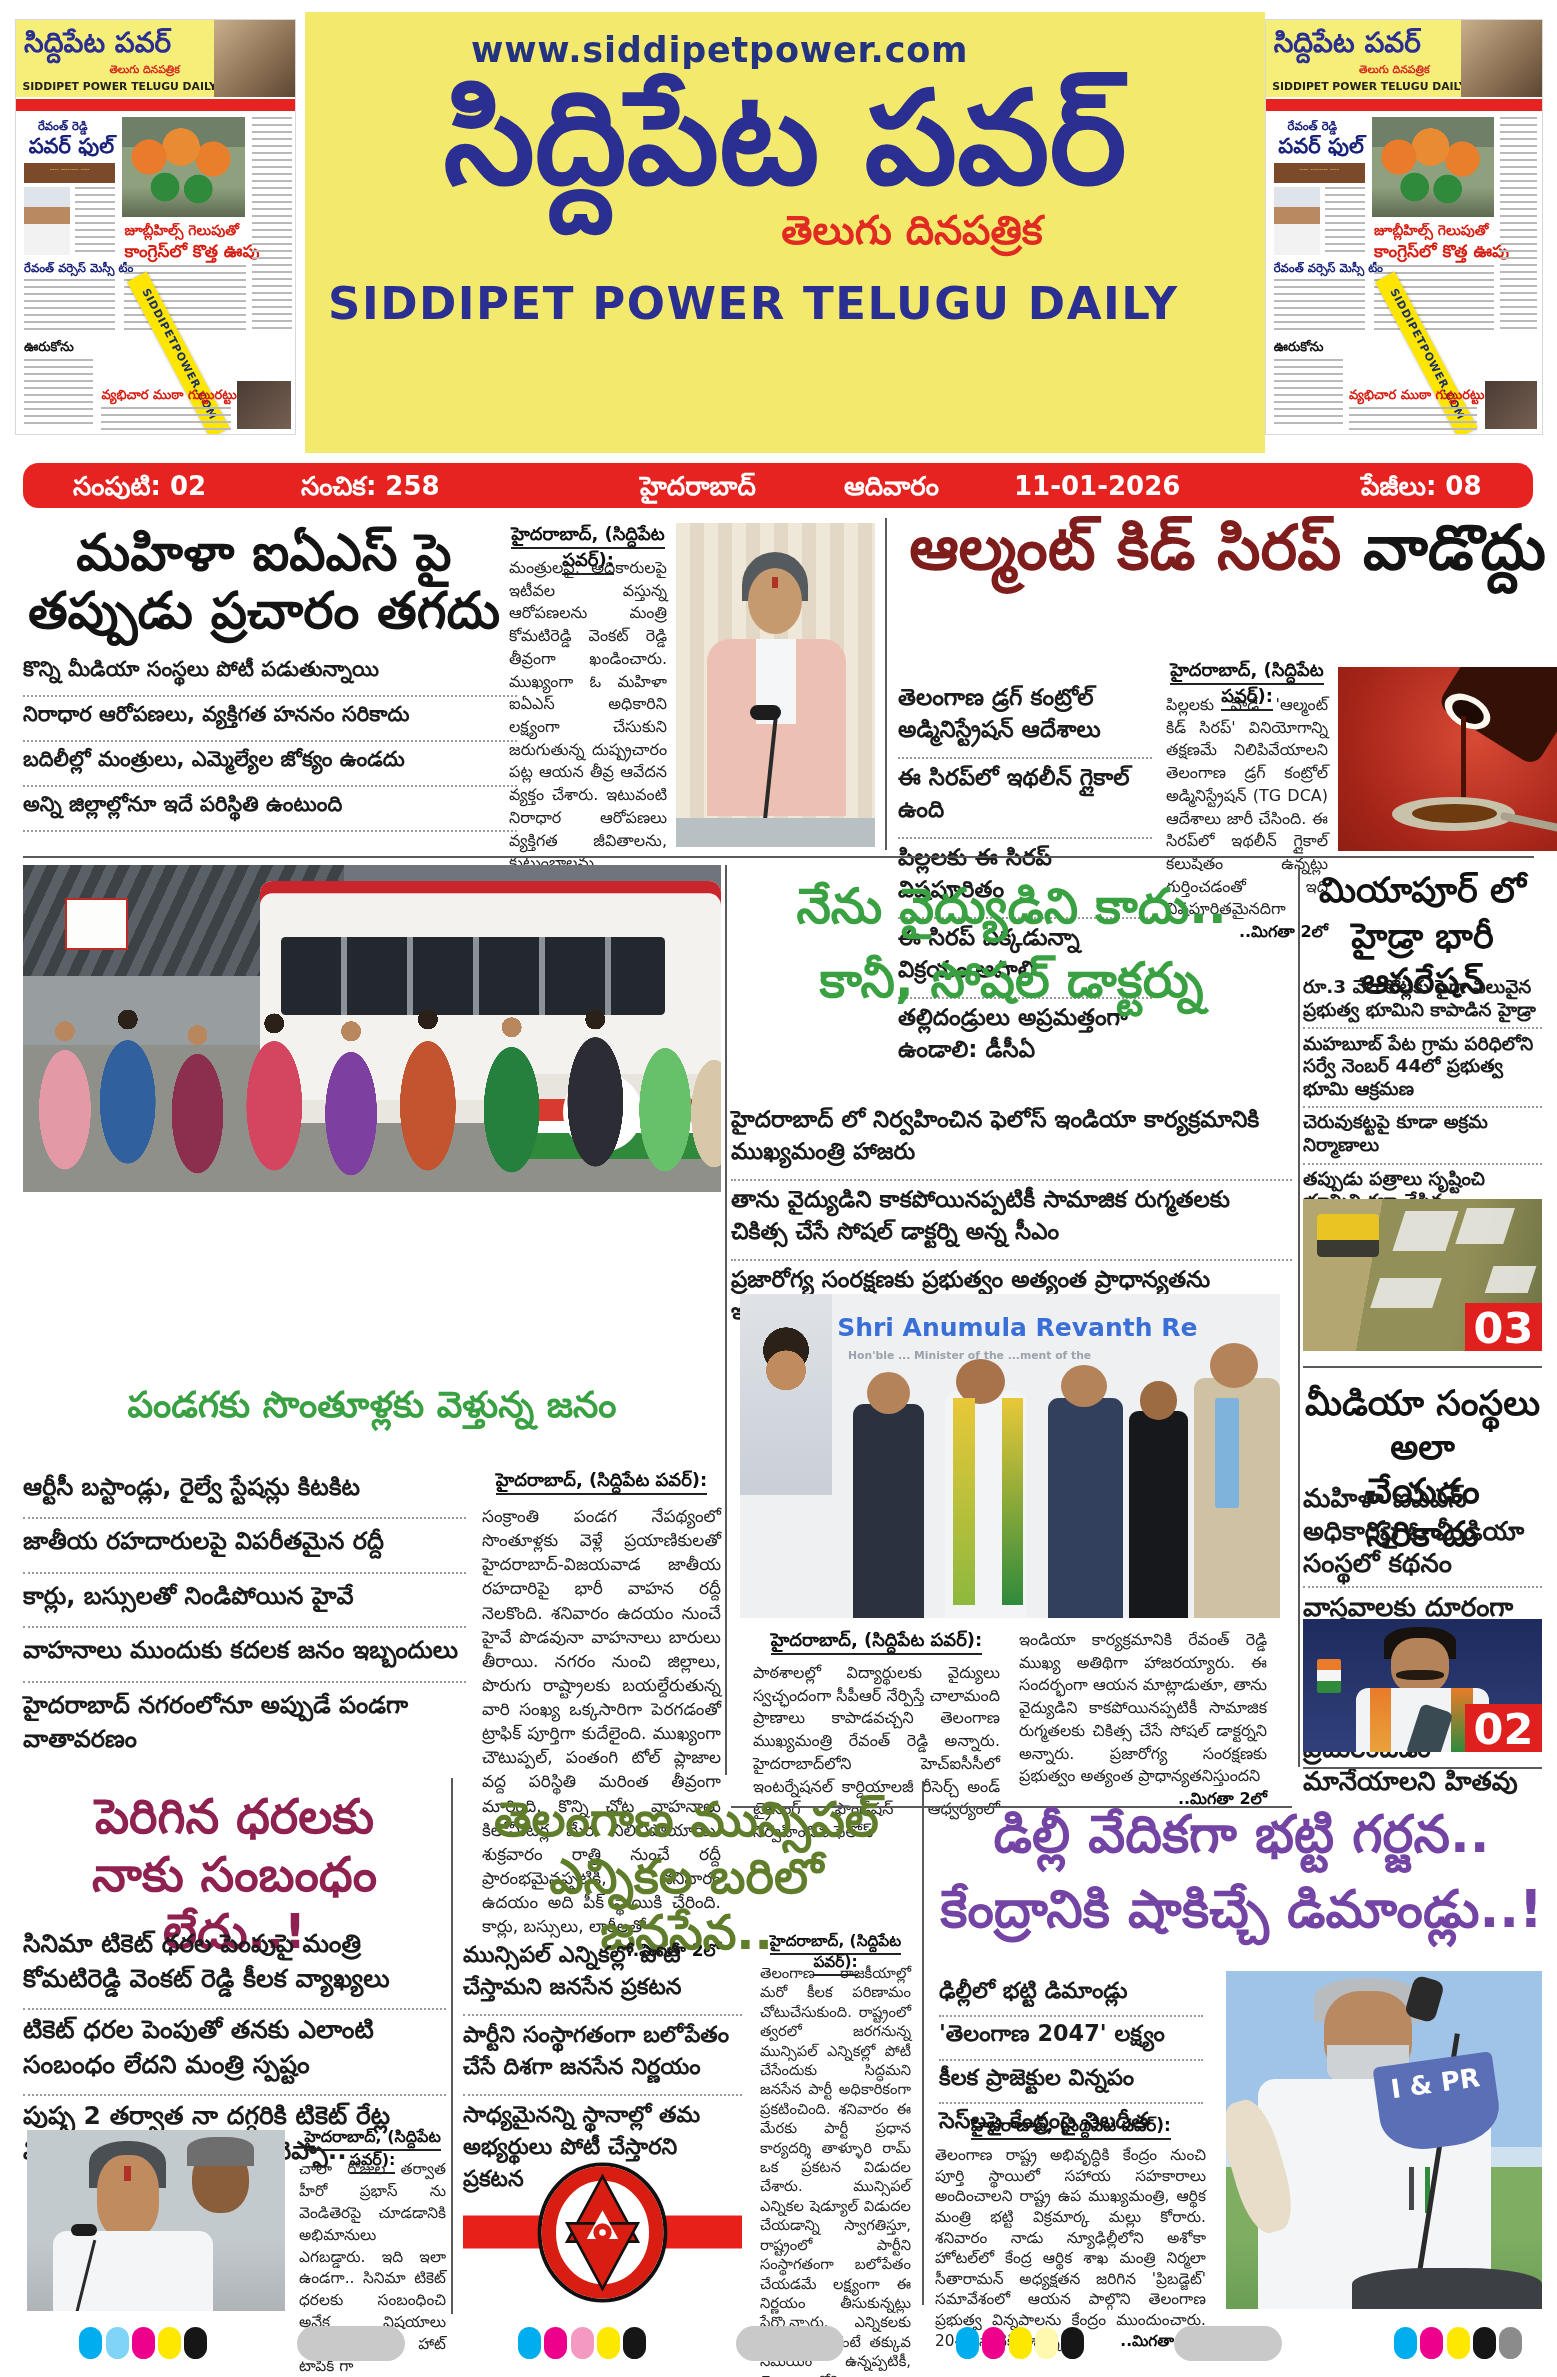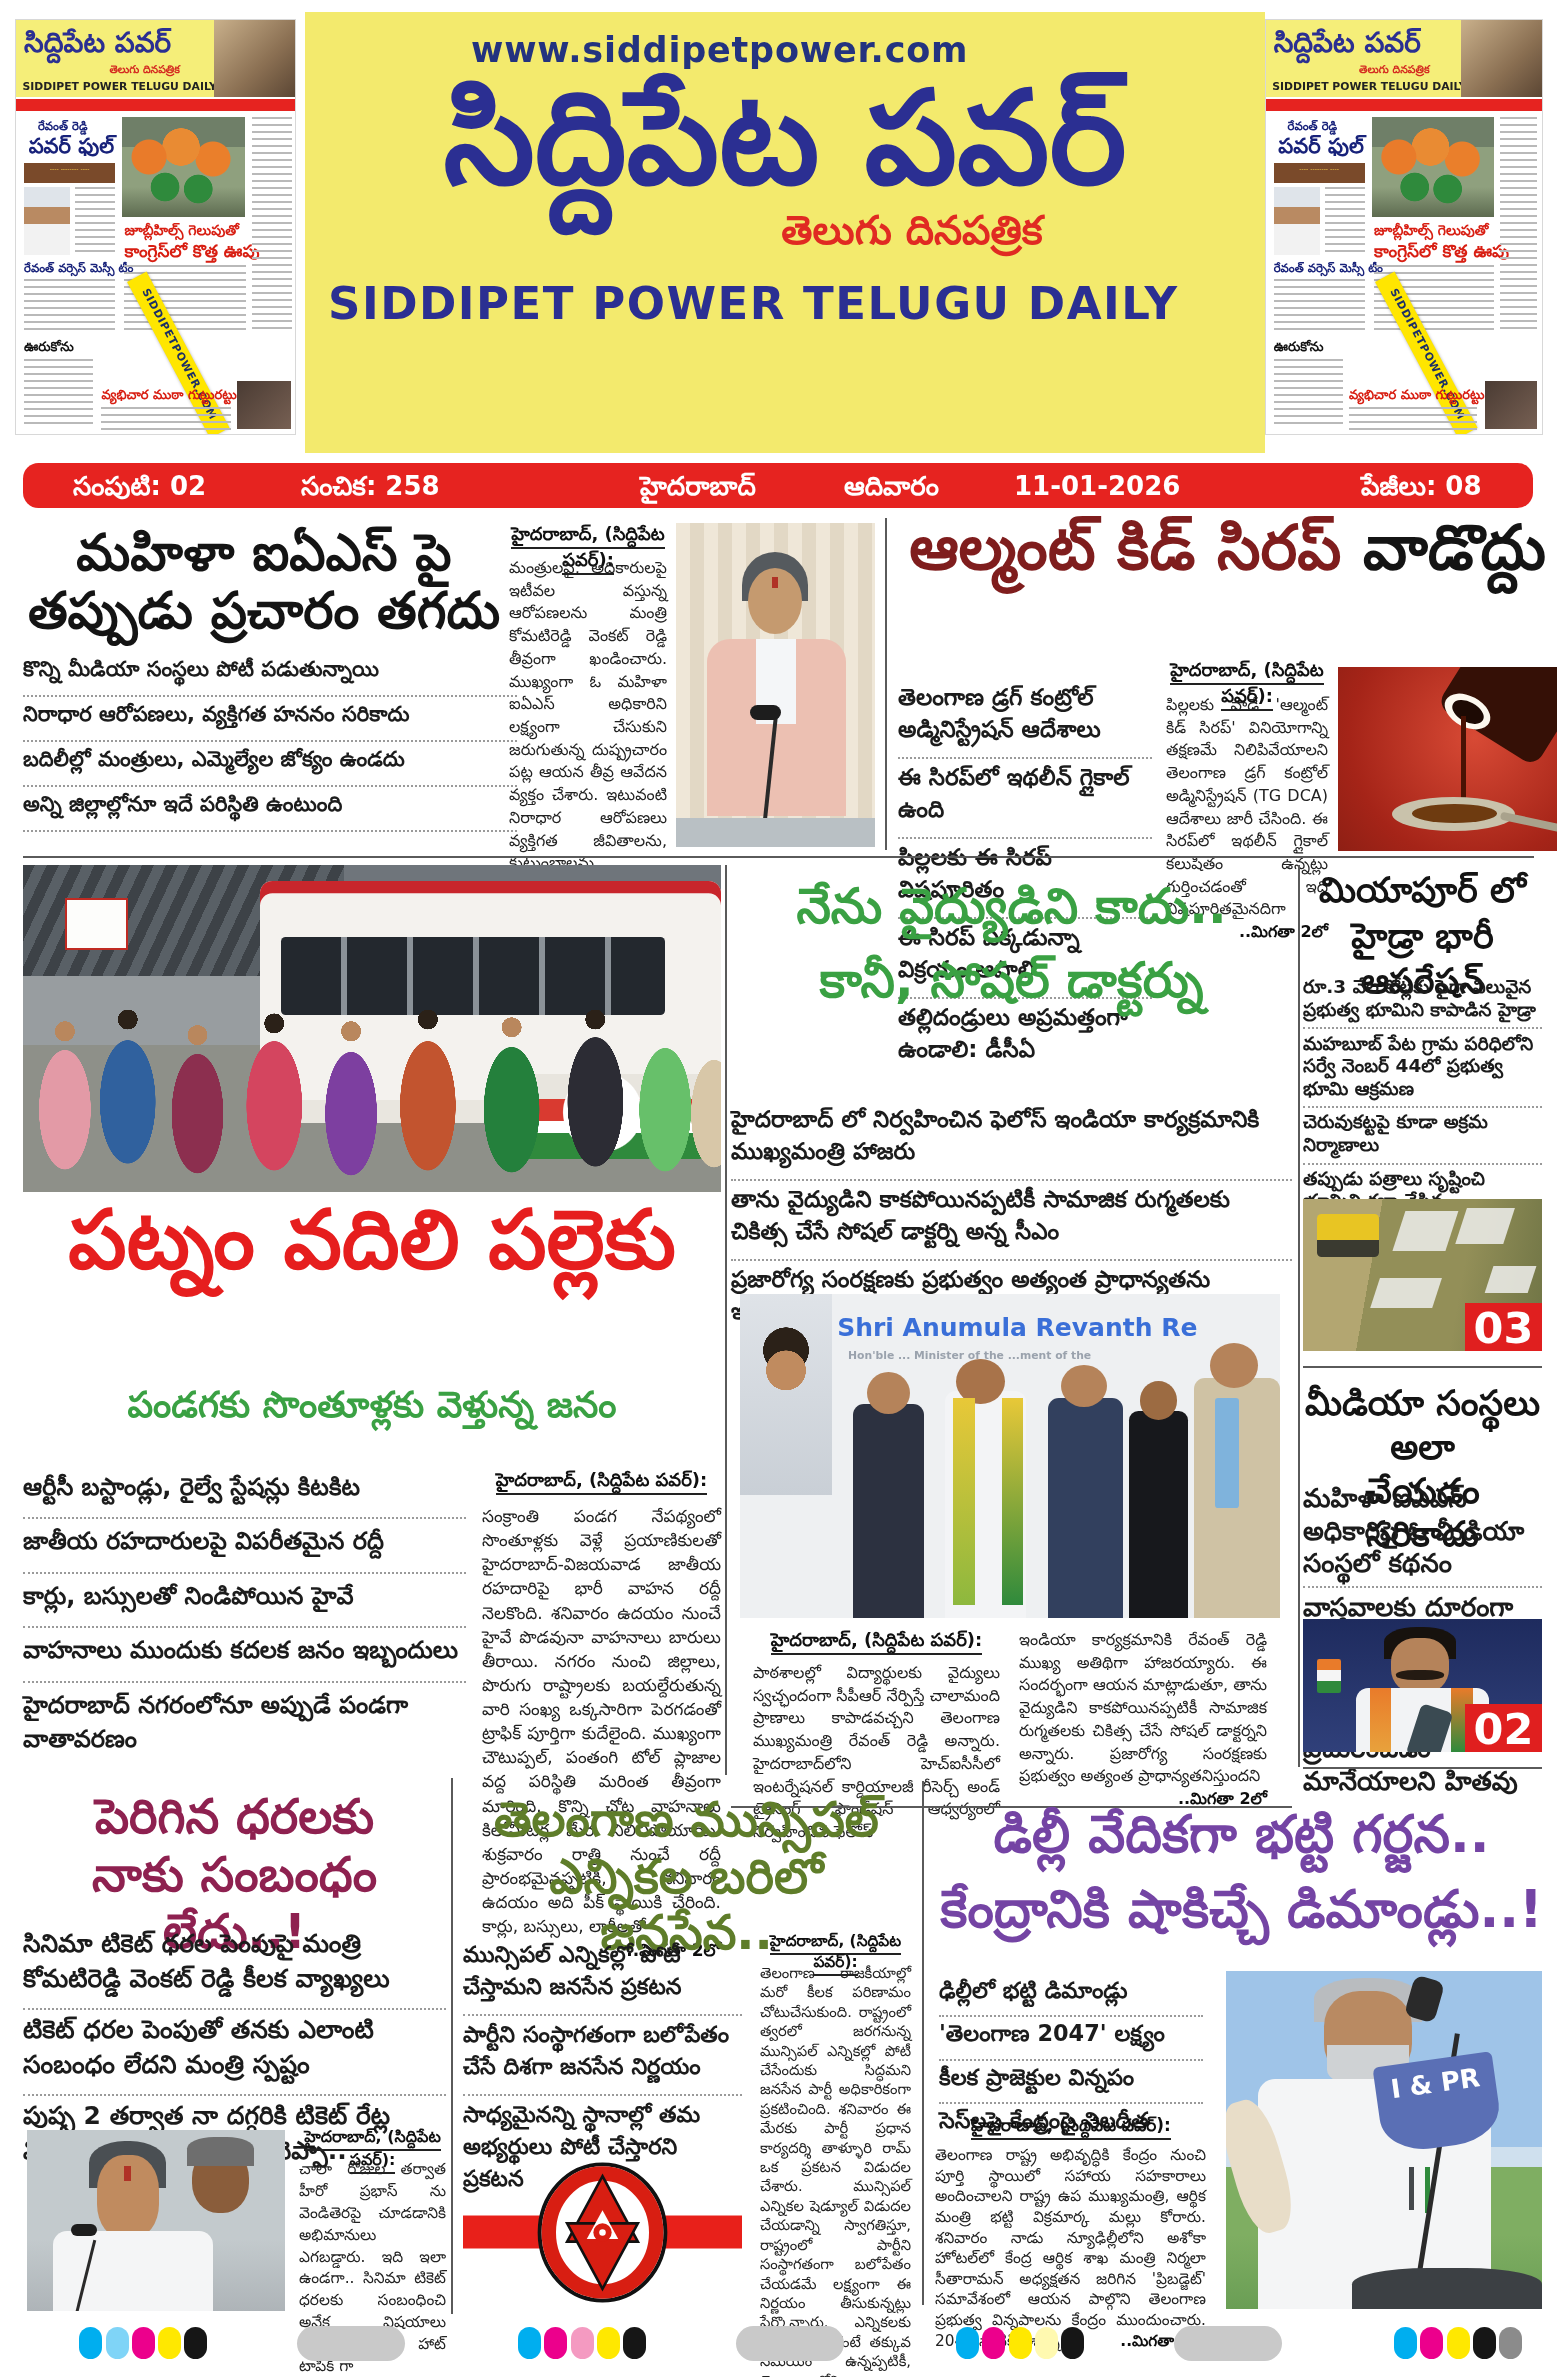--- a/index.html
+++ b/index.html
@@ -244,21 +244,20 @@
   <div class="hline" style="left:23px;top:856px;width:1511px;"></div>
 
   <div class="photo ph-bus" style="left:23px;top:865px;width:698px;height:327px;">
     <div class="bus-roof"></div>
     <div class="abs" style="left:6%;top:10%;width:9%;height:16%;background:#fdfdfb;border:2.3px solid #c02a22;"></div>
     <div class="bus-shell"></div>
     <div class="bus-windows"></div>
     <div class="bus-green"></div>
     <div class="bus-crowd"></div>
   </div>
-  <div class="abs headline" style="left:23px;top:1197px;width:698px;font-size:82px;color:#e61e1e;line-height:1.05;">పట్నం వదిలి పల్లెకు</div>
   <div class="abs headline" style="left:23px;top:1384px;width:698px;font-size:36px;color:#3aa143;">పండగకు సొంతూళ్లకు వెళ్తున్న జనం</div>
   <div class="abs" style="left:23px;top:1465px;width:443px;font-size:24px;">
     <div class="bullet" style="padding:7.7px 0 10.8px;">ఆర్టీసీ బస్టాండ్లు, రైల్వే స్టేషన్లు కిటకిట</div>
     <div class="bullet" style="padding:7.7px 0 10.8px;">జాతీయ రహదారులపై విపరీతమైన రద్దీ</div>
     <div class="bullet" style="padding:7.7px 0 10.8px;">కార్లు, బస్సులతో నిండిపోయిన హైవే</div>
     <div class="bullet" style="padding:7.7px 0 10.8px;">వాహనాలు ముందుకు కదలక జనం ఇబ్బందులు</div>
     <div class="bullet last" style="padding:7.7px 0 10.8px;">హైదరాబాద్ నగరంలోనూ అప్పుడే పండగా వాతావరణం</div>
   </div>
   <div class="abs dateline" style="left:482px;top:1469px;width:239px;"><span>హైదరాబాద్, (సిద్దిపేట పవర్):</span></div>
   <div class="abs body-text" style="left:482px;top:1504px;width:239px;height:305px;font-size:17px;">

